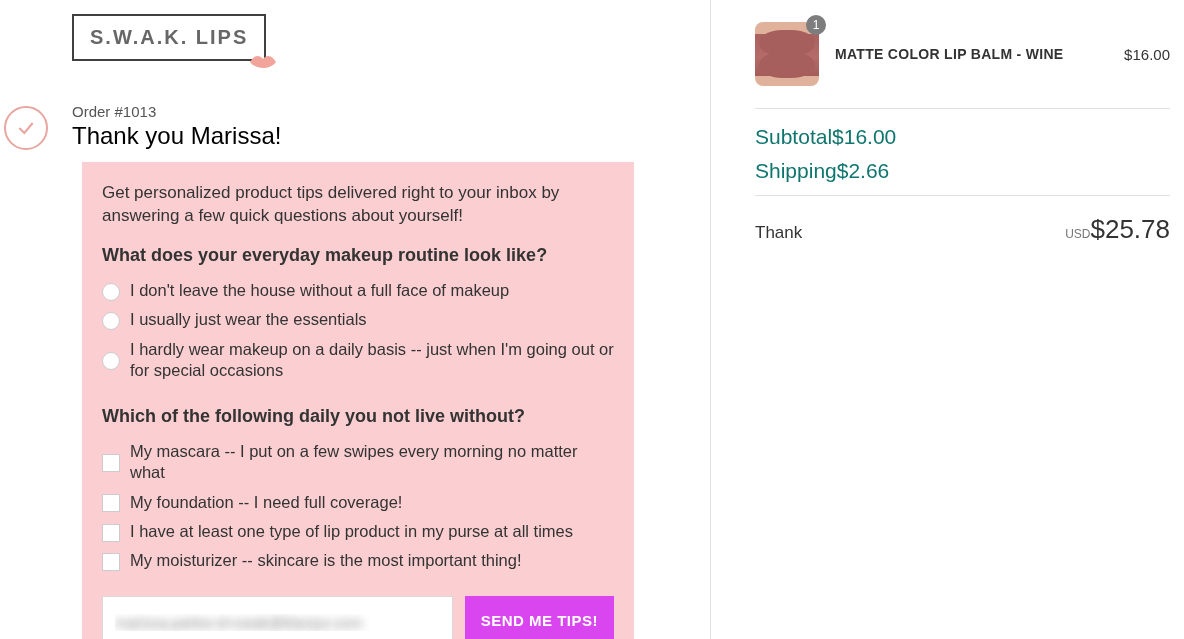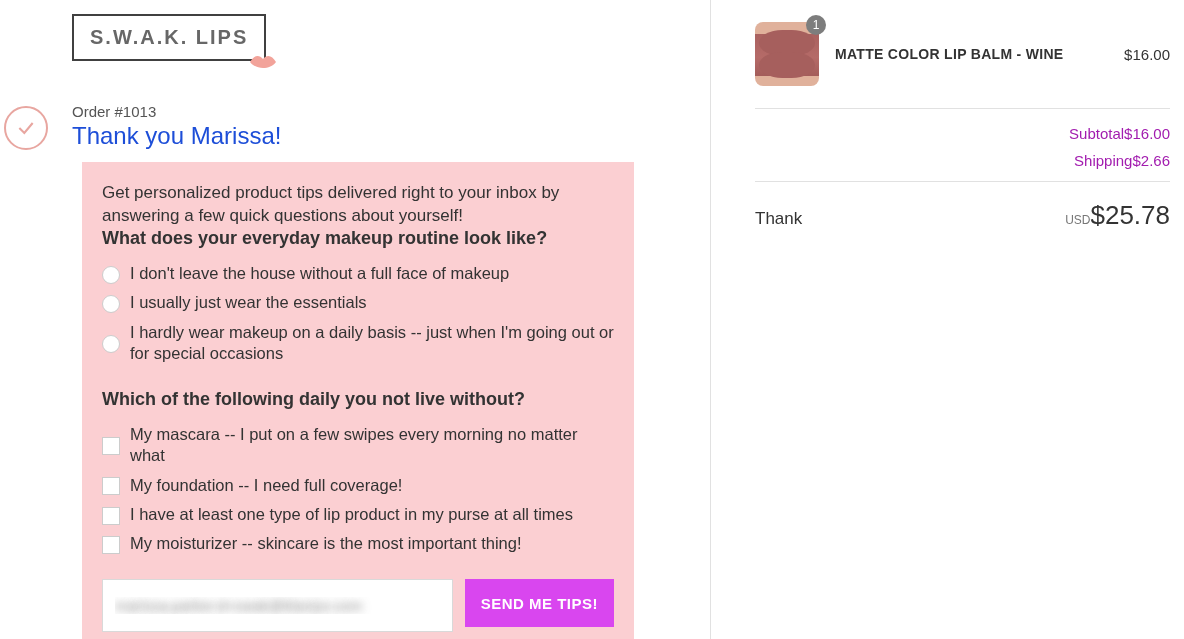--- a/index.html
+++ b/index.html
@@ -57,34 +57,34 @@
   align-items: center;
   justify-content: center;
 }
 .check-circle svg { width: 20px; height: 20px; }
 
 .order-header {
   margin-left: 72px;
   margin-top: 42px;
 }
 .order-num { font-size: 15px; color: #555; }
-.thank-you { font-size: 24px; font-weight: 400; color: #1d4ed8; margin-top: 2px; }
+.thank-you { font-size: 24px; font-weight: 400; color: #000000; margin-top: 2px; }
 
 .survey {
   margin-left: 82px;
   margin-top: 12px;
   background: #fbcfd2;
   width: 552px;
   padding: 20px 20px 20px 20px;
 }
 .survey-intro {
   color: #333;
   font-size: 17px;
   line-height: 1.35;
-  margin-bottom: 0;
+  margin-bottom: 17px;
 }
 .survey-q {
   font-weight: 700;
   font-size: 18px;
   color: #333;
   margin-bottom: 14px;
 }
 .option {
   display: flex;
   align-items: center;
@@ -190,23 +190,23 @@
 .prod-price {
   font-size: 15px;
   color: #333;
 }
 .divider {
   border-top: 1px solid #e1e1e1;
   margin: 12px 0 16px 0;
 }
 .summary-line {
   display: flex;
-  justify-content: flex-end;
-  font-size: 15px;
-  color: #a21caf;
+  justify-content: flex-start;
+  font-size: 21px;
+  color: #0f766e;
   margin-bottom: 10px;
 }
 .total-line {
   display: flex;
   justify-content: space-between;
   align-items: baseline;
   margin-top: 18px;
 }
 .total-label { font-size: 17px; color: #333; }
 .total-right { display: flex; align-items: baseline; }

